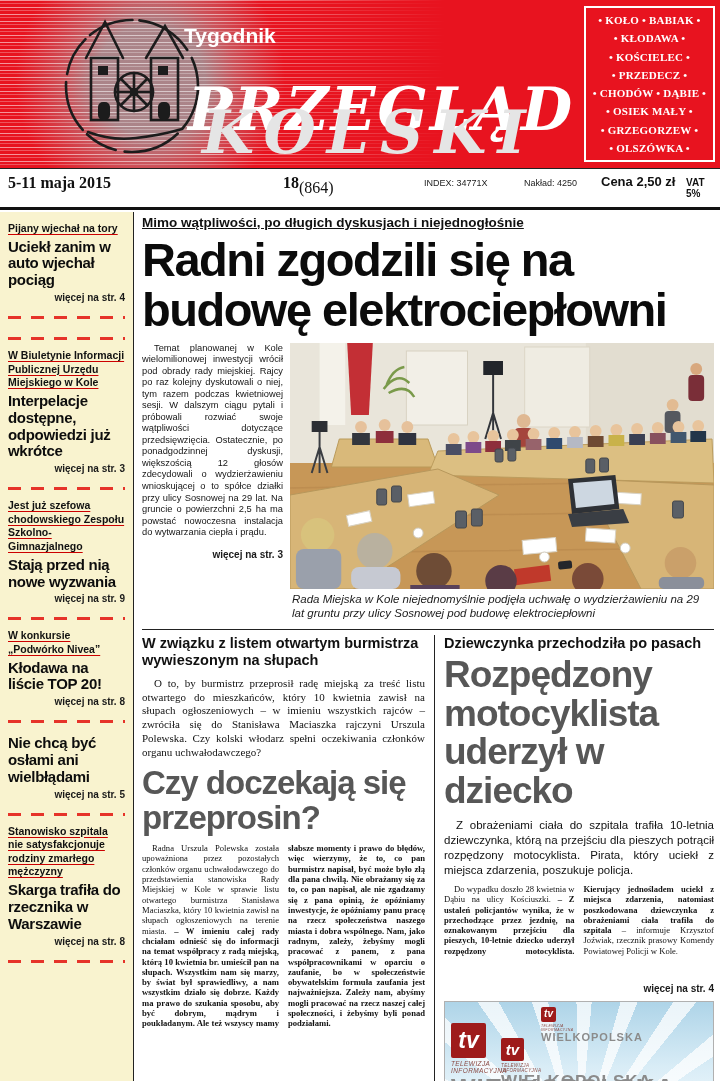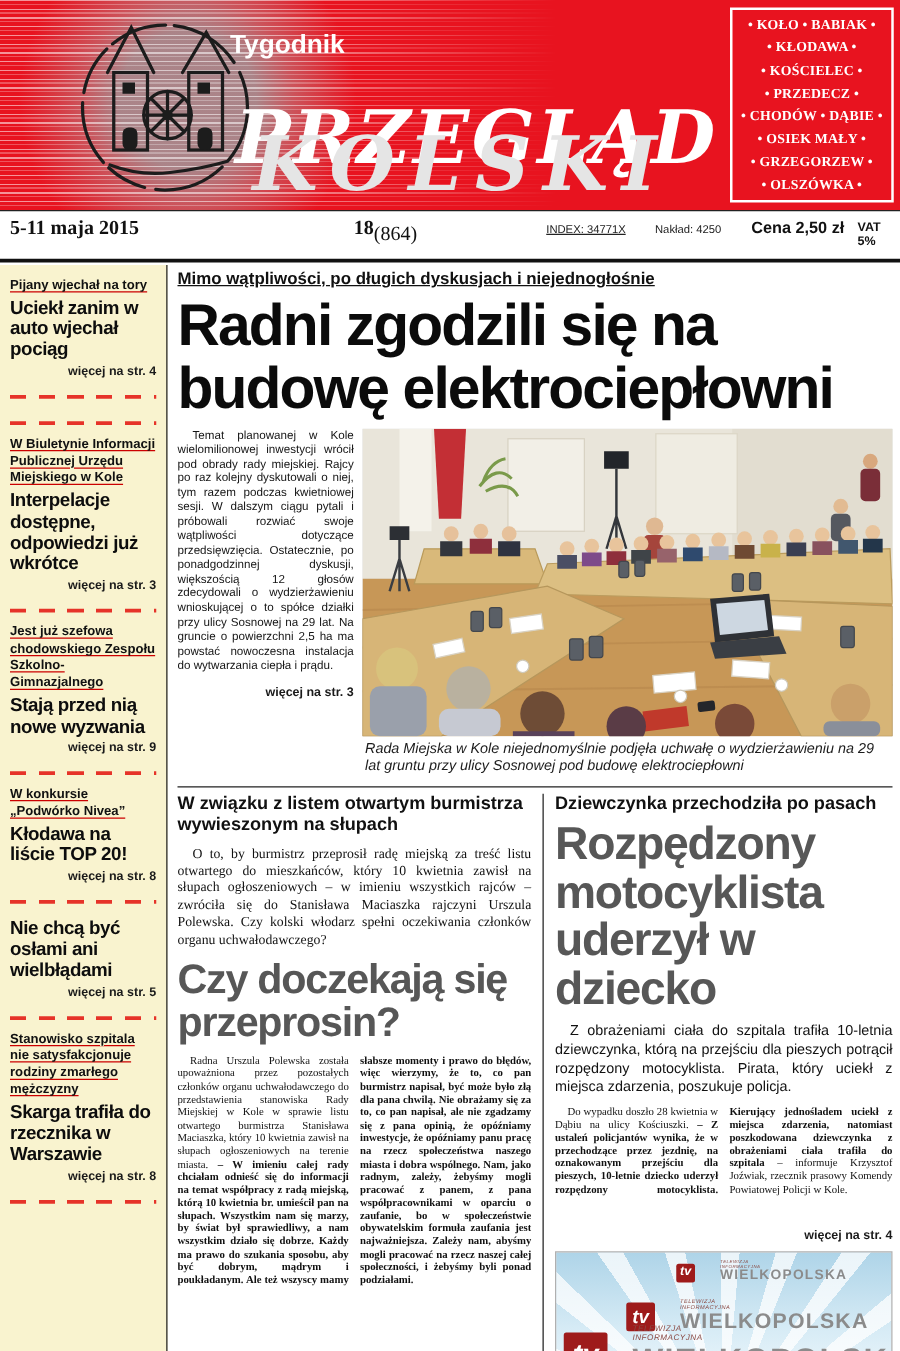--- a/index.html
+++ b/index.html
@@ -25,21 +25,21 @@
   .towns { position:absolute; right:5px; top:6px; width:131px; height:156px; border:2px solid #fff;
     display:flex; flex-direction:column; justify-content:space-around; padding:3px 1px;margin-left:48px; }
   .town { color:#fff; font-family:"Liberation Serif", serif; font-weight:bold; font-size:11px; text-align:center; white-space:nowrap; letter-spacing:.2px; }
 
   
   .infobar { position:relative; width:720px; height:42px; background:#fff; border-top:1px solid #222; border-bottom:3px solid #111; }
   .infobar span { position:absolute; top:5px; font-family:"Liberation Serif", serif; }
   .ib-date { left:8px; font-weight:bold; font-size:16px; }
   .ib-issue { left:283px; font-size:16px; }
   .ib-issue b { font-weight:bold; }
-  .ib-index { left:437px; top:9px !important; font-size:9px; font-family:"Liberation Sans",sans-serif !important; color:#222;text-decoration:underline; }
+  .ib-index { left:424px; top:9px !important; font-size:9px; font-family:"Liberation Sans",sans-serif !important; color:#222; }
   .ib-naklad { left:524px; top:9px !important; font-size:9px; font-family:"Liberation Sans",sans-serif !important; color:#222; }
   .ib-price { left:601px; font-weight:bold; font-size:13px; font-family:"Liberation Sans",sans-serif !important; }
   .ib-vat { left:686px; top:8px !important; font-weight:bold; font-size:10px; font-family:"Liberation Sans",sans-serif !important; }
 
   
   .content { display:flex; width:720px; height:879px; }
 
   
   .sidebar { width:134px; background:#f9f3cf; border-right:1px solid #222; padding:10px 8px 6px 8px;
     display:flex; flex-direction:column; margin-top:2px; }
@@ -77,21 +77,21 @@
   .cols .q { font-weight:bold; }
   .art2 .cols { height:238px; overflow:hidden; text-indent:10px; }
   .art3 .cols { height:96px; overflow:hidden; text-indent:10px; }
   .sans-lead { font-size:11.5px; line-height:1.3; text-align:justify; text-indent:12px; margin-bottom:6px; }
 
   
   .ad { position:relative; margin-top:7px; width:100%; height:118px; border:1px solid #b0b0b0;
     background:linear-gradient(180deg,#aed4e8 0%, #d8ecf6 55%, #f4fafd 100%); overflow:hidden; }
   .ad-rays { position:absolute; inset:0;
     background:repeating-conic-gradient(from 240deg at 50% 125%, rgba(255,255,255,.75) 0deg 6deg, rgba(255,255,255,0) 6deg 17deg); }
-  .tvlogo { position:absolute; display:flex; align-items:flex-end; gap:20px; }
+  .tvlogo { position:absolute; display:flex; gap:2px;flex-direction:column; }
   .tv-sq { background:#9e1b1b; color:#fff; font-weight:bold; font-style:italic; display:flex; align-items:center; justify-content:center; border-radius:2px; line-height:1; }
   .tv-right { display:flex; flex-direction:column; }
   .tv-tag { color:#8a4a44; font-style:italic; line-height:1.15; letter-spacing:.4px; }
   .tv-brand { color:#8b8b8b; font-weight:bold; letter-spacing:1px; line-height:1; }
   .lg1 { top:5px; left:96px; } .lg1 .tv-sq { width:15px; height:15px; font-size:10px; } .lg1 .tv-tag { font-size:3.5px; } .lg1 .tv-brand { font-size:11px; }
   .lg2 { top:36px; left:56px; } .lg2 .tv-sq { width:23px; height:23px; font-size:15px; } .lg2 .tv-tag { font-size:4.5px; } .lg2 .tv-brand { font-size:17px; }
   .lg3 { bottom:17px; left:6px; } .lg3 .tv-sq { width:35px; height:35px; font-size:23px; } .lg3 .tv-tag { font-size:6.5px; } .lg3 .tv-brand { font-size:26px; }
 </style>
 </head>
 <body>

